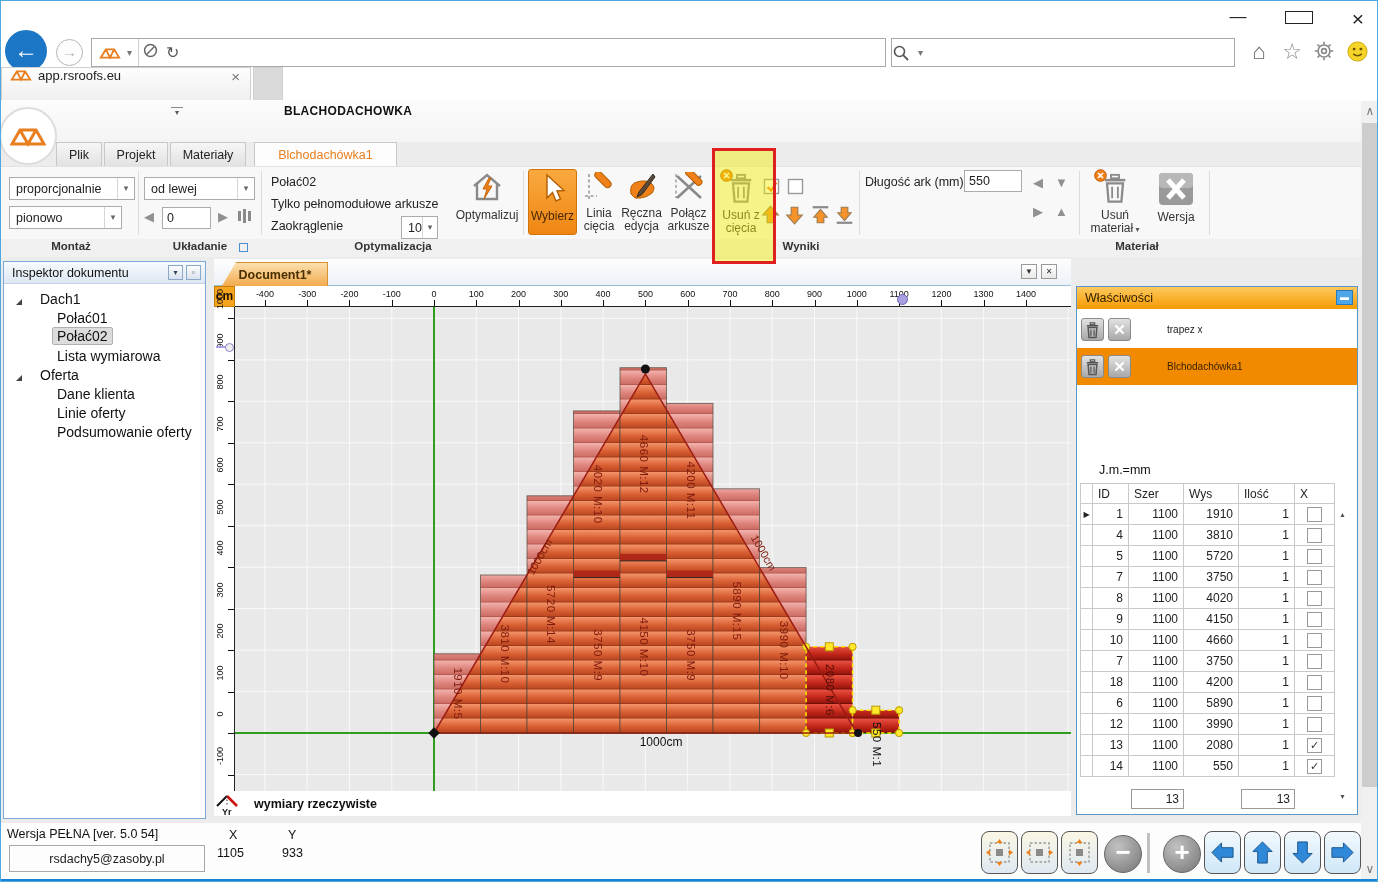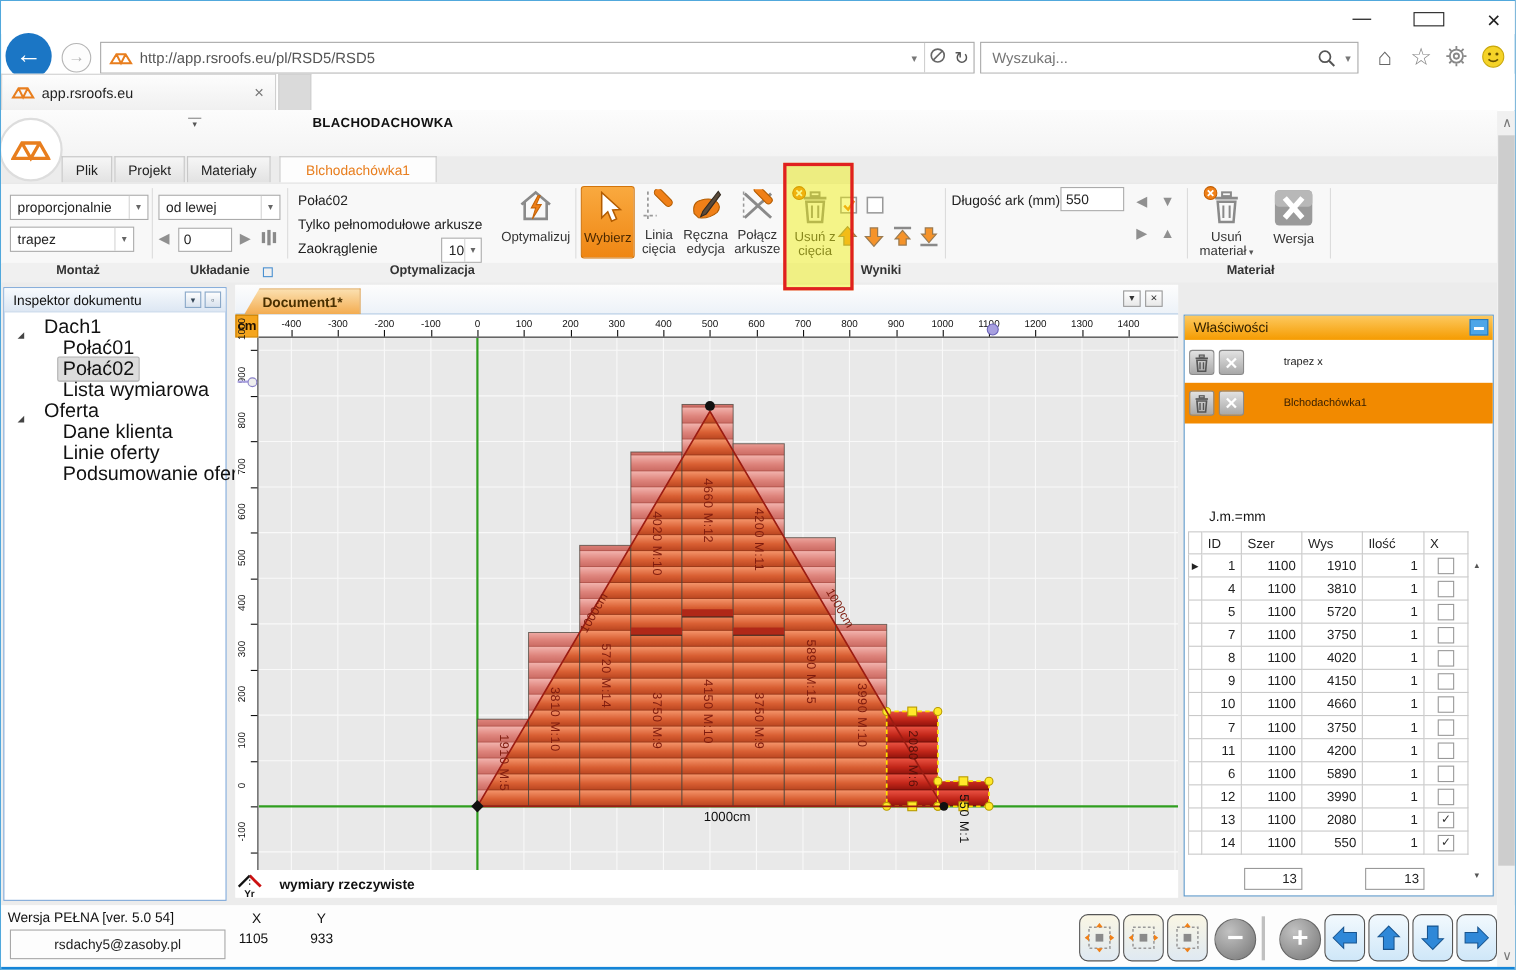--- a/index.html
+++ b/index.html
@@ -20,21 +20,21 @@
   .caret{color:#777;font-size:10px;padding:0 6px;}
   #stopreload{display:flex;align-items:center;border-left:1px solid #d0d0d0;height:100%;padding:0 4px;gap:8px;}
   #searchbox{left:890px;top:37px;width:342px;height:27px;border:1px solid #a9a9a9;background:#fff;display:flex;align-items:center;}
   #searchbox input{border:none;outline:none;flex:1;font-size:13.5px;color:#444;margin-left:8px;font-family:"Liberation Sans",sans-serif;background:transparent;}
   .chromeicon{top:39px;width:24px;height:24px;text-align:center;}
   #homeicon{left:1246px;font-size:22px;color:#666;line-height:24px;}
   #staricon{left:1279px;font-size:22px;color:#888;line-height:24px;}
   
   #tabrow{left:0;top:66px;width:1378px;height:33px;background:#fff;}
   #btab{left:0;top:0;width:250px;height:33px;background:linear-gradient(#fdfdfd,#f0f0f0);
-        border:1px solid #cfcfcf;border-bottom:none;box-sizing:border-box;display:flex;align-items:center;}
+        border:1px solid #cfcfcf;border-bottom:none;box-sizing:border-box;display:flex;}
   #btab .t{font-size:13px;color:#222;margin-left:6px;flex:1;}
   #btab .x{color:#777;font-size:15px;margin-right:10px;}
   #newtab{left:252px;top:0;width:30px;height:33px;background:#dadada;border:1px solid #cfcfcf;border-bottom:none;box-sizing:border-box;}
   
   #app{left:0;top:99px;width:1360px;height:723px;background:#ececec;}
   #appheadstrip{left:0;top:0;width:1360px;height:42px;background:linear-gradient(#fcfcfc,#f4f4f4);}
   #apptitle{left:283px;top:4px;font-size:12px;font-weight:bold;color:#111;letter-spacing:.3px;}
   #qat{left:170px;top:7px;width:12px;color:#555;font-size:8px;text-align:center;border-top:1px solid #888;}
   #applogo{left:-2px;top:7px;width:54px;height:54px;border-radius:50%;background:#fff;border:2px solid #ddd;
            display:flex;align-items:center;justify-content:center;}
@@ -59,21 +59,21 @@
   .glabel{position:absolute;top:1px;transform:translateX(-50%);font-size:11.5px;font-weight:bold;color:#333;white-space:nowrap;}
   #dlglaunch{left:238px;top:4px;width:7px;height:7px;border:1px solid #4a90d0;}
   #highlight{left:711px;top:48px;width:58px;height:110px;background:rgba(240,240,0,.45);border:3px solid #e02020;z-index:50;}
   
   #inspector{left:2px;top:161px;width:203px;height:558px;background:#fff;border:1px solid #7da7d8;box-sizing:border-box;}
   #insphead{left:0;top:0;width:201px;height:22px;background:linear-gradient(#f7fafd,#dde7f3);border-bottom:1px solid #c4d4e8;
             font-size:12.5px;color:#111;line-height:22px;box-sizing:border-box;padding-left:8px;}
   .panelbtn{position:absolute;top:3px;width:15px;height:15px;background:linear-gradient(#fdfdfd,#d8e2ee);
             border:1px solid #8aa8c8;font-size:8px;color:#345;text-align:center;line-height:13px;box-sizing:border-box;}
   #tree{left:0;top:26px;width:201px;}
-  .titem{position:relative;height:19px;font-size:18px;color:#111;display:flex;align-items:center;}
+  .titem{position:relative;height:19px;font-size:14px;color:#111;display:flex;align-items:flex-end;}
   .titem .exp{position:absolute;left:10px;top:5px;}
   .titem .lbl{white-space:nowrap;}
   .titem .sel{background:#dcdcdc;border:1px solid #b0b0b0;border-radius:2px;padding:0 4px;margin-left:-5px;}
   
   #canvas{left:213px;top:159px;width:857px;height:557px;background:#fff;}
   #doctabrow{left:0;top:0;width:857px;height:27px;background:linear-gradient(#fdfdfd,#edf2f8);border-bottom:1px solid #9cbcdc;box-sizing:border-box;}
   #doctab{left:8px;top:3px;width:106px;height:24px;background:linear-gradient(#fbe0b0,#f3ab4e);
           border:1px solid #d89030;border-bottom:none;box-sizing:border-box;
           clip-path:polygon(14px 0,100% 0,100% 100%,0 100%);
           font-size:12.5px;font-weight:bold;color:#4a3000;text-align:center;line-height:24px;}
@@ -153,35 +153,33 @@
 
   <div class="abs" id="backbtn"><span>←</span></div>
   <div class="abs" id="fwdbtn"><span>→</span></div>
 
   <div class="abs" id="addressbar">
     <span style="margin-left:7px;display:flex;">
       <svg width="22" height="14" viewBox="0 0 24 14">
           <path d="M2 12 L7.5 3 L16.5 3 L22 12 Z M7.5 3 L12 12 L16.5 3" fill="none" stroke="#e87e1e" stroke-width="2"></path>
         </svg>
     </span>
-    <span class="url">http://app.rsroofs.eu/pl/RSD5/RSD5</span>
     <span class="caret">▾</span>
     <span id="stopreload">
       <span>
         <svg width="15" height="15" viewBox="0 0 16 16">
             <circle cx="8" cy="8" r="6.3" fill="none" stroke="#666" stroke-width="1.6"></circle>
             <line x1="3.8" y1="12.2" x2="12.2" y2="3.8" stroke="#666" stroke-width="1.6"></line>
           </svg>
       </span>
       <span style="color:#555;font-size:16px;">↻</span>
     </span>
   </div>
 
   <div class="abs" id="searchbox">
-    <input placeholder="Wyszukaj..." style="">
     <span style="display:flex;margin-right:2px;">
       <svg width="18" height="18" viewBox="0 0 18 18">
           <circle cx="7.5" cy="7.5" r="5" fill="none" stroke="#555" stroke-width="1.6"></circle>
           <line x1="11.2" y1="11.2" x2="16" y2="16" stroke="#555" stroke-width="1.8"></line>
         </svg>
     </span>
     <span class="caret">▾</span>
   </div>
 
   <div class="abs chromeicon" id="homeicon">⌂</div>
@@ -238,21 +236,21 @@
       <div class="rsep" style="left:522px;"></div>
       <div class="rsep" style="left:858px;"></div>
       <div class="rsep" style="left:1078px;"></div>
       <div class="rsep" style="left:1208px;"></div>
 
       <div class="combo" style="left:8px;top:10px;width:126px;">
         <span class="cv">proporcjonalnie</span>
           <span class="ca">▾</span>
       </div>
       <div class="combo" style="left:8px;top:39px;width:113px;">
-        <span class="cv">trapez</span>
+        <span class="cv">pionowo</span>
           <span class="ca">▾</span>
       </div>
 
       <div class="combo" style="left:143px;top:10px;width:111px;">
         <span class="cv">od lewej</span>
           <span class="ca">▾</span>
       </div>
       <span class="gtri" style="left:143px;top:42px;">◀</span>
       <input class="tinyinput" style="left: 161px; top: 40px; width: 49px; height: 22px;" value="0">
       <span class="gtri" style="left:217px;top:42px;">▶</span>
@@ -790,21 +788,21 @@
             <div class="gcell num" style="width:36px;">7</div>
             <div class="gcell num" style="width:55px;">1100</div>
             <div class="gcell num" style="width:55px;">3750</div>
             <div class="gcell num" style="width:56px;">1</div>
             <div class="gcell" style="width:40px;">
               <span class="cbx"></span>
             </div>
           </div>
           <div class="grow">
             <div class="gcell" style="width:13px;justify-content:center;font-size:8px;color:#222;"></div>
-            <div class="gcell num" style="width:36px;">11</div>
+            <div class="gcell num" style="width:36px;">18</div>
             <div class="gcell num" style="width:55px;">1100</div>
             <div class="gcell num" style="width:55px;">4200</div>
             <div class="gcell num" style="width:56px;">1</div>
             <div class="gcell" style="width:40px;">
               <span class="cbx"></span>
             </div>
           </div>
           <div class="grow">
             <div class="gcell" style="width:13px;justify-content:center;font-size:8px;color:#222;"></div>
             <div class="gcell num" style="width:36px;">6</div>

